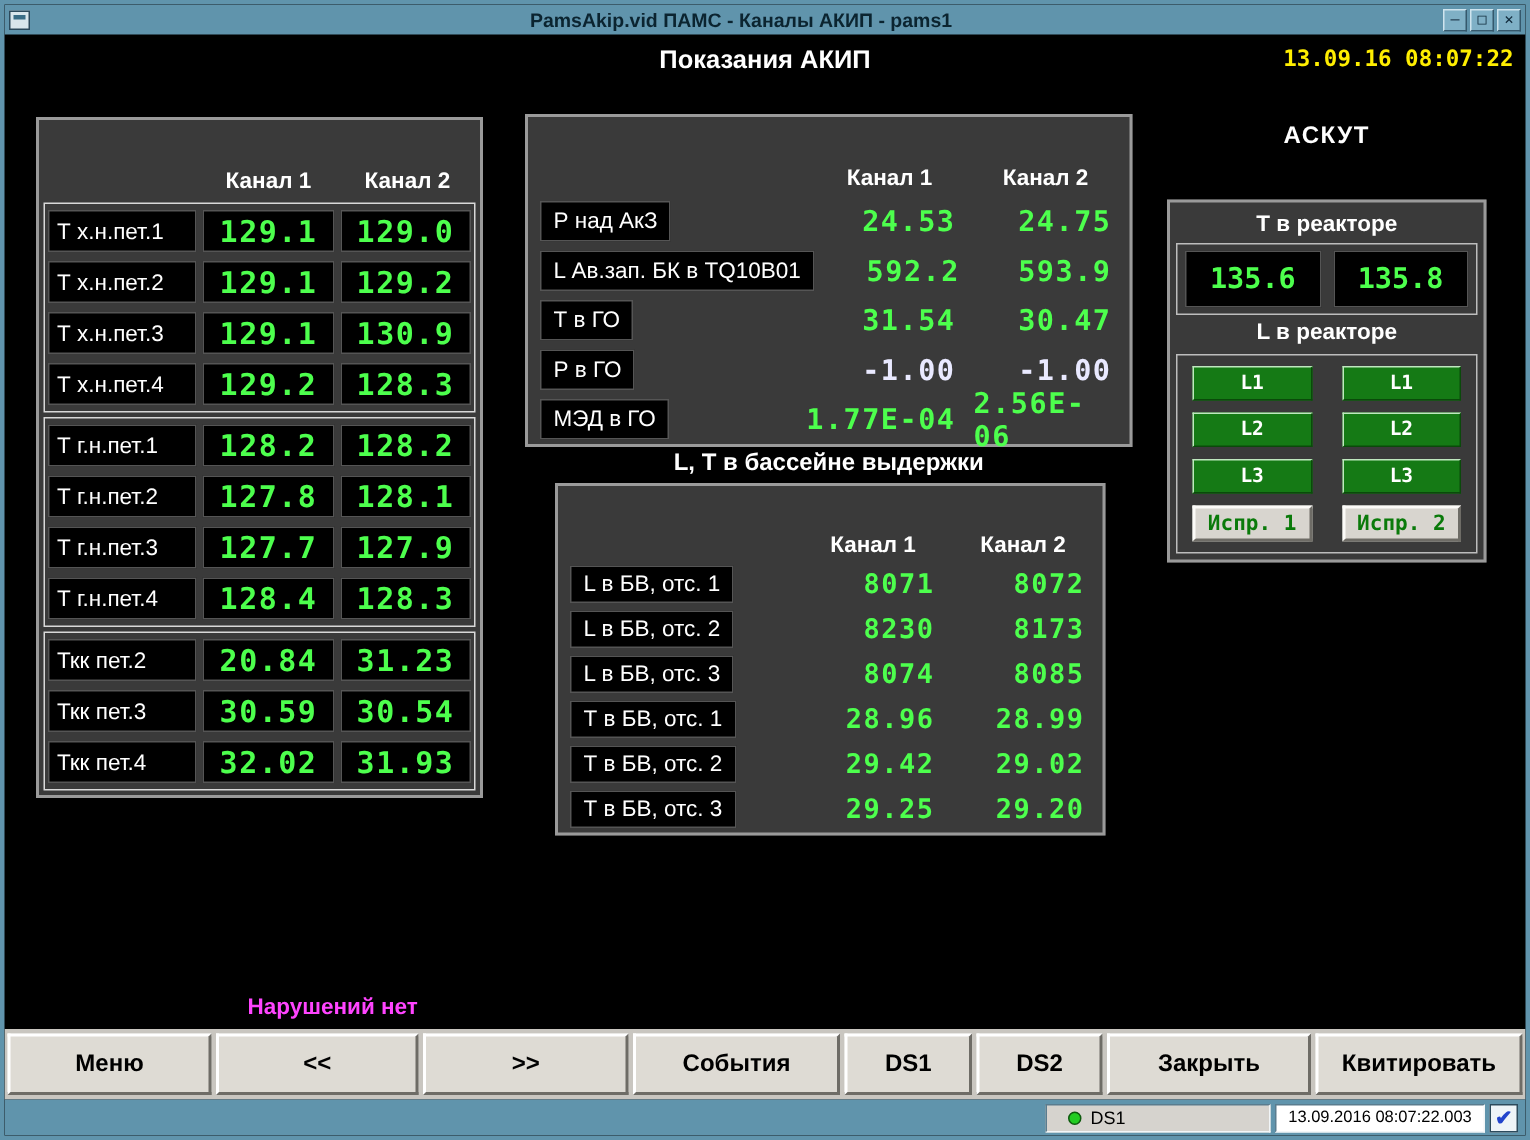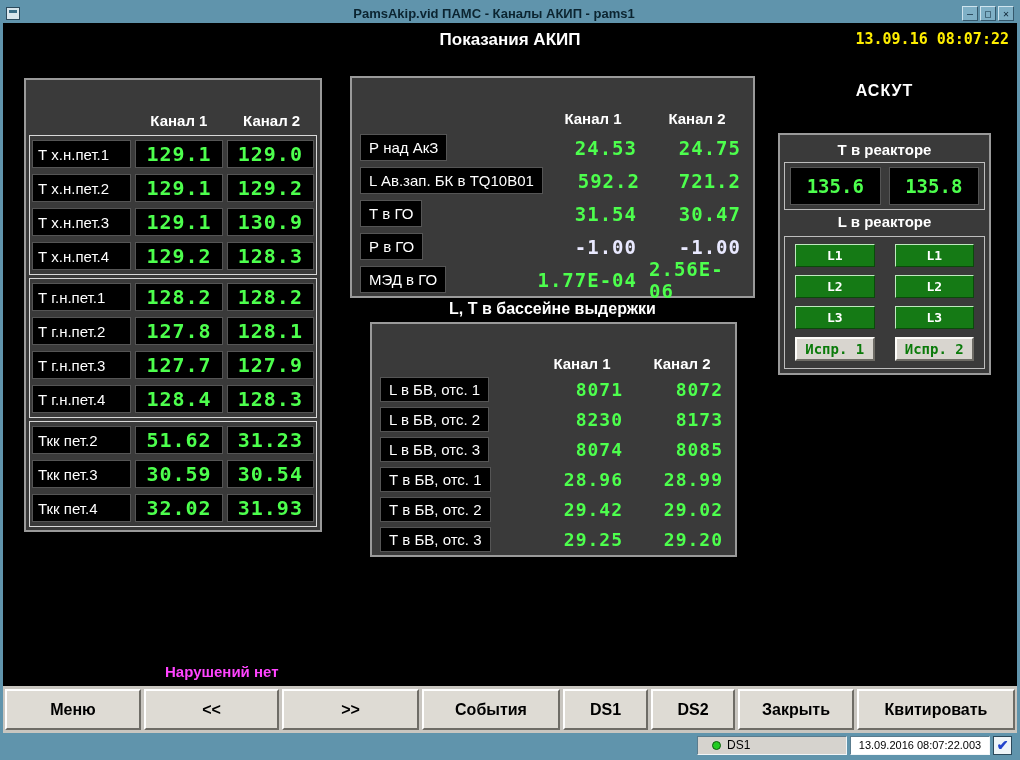--- a/index.html
+++ b/index.html
@@ -204,21 +204,21 @@
       </div>
       <div class="lrow">
         <div class="llbl">Т г.н.пет.4</div>
         <div class="lval">128.4</div>
         <div class="lval">128.3</div>
       </div>
     </div>
     <div class="group">
       <div class="lrow">
         <div class="llbl">Ткк пет.2</div>
-        <div class="lval">51.62</div>
+        <div class="lval">20.84</div>
         <div class="lval">31.23</div>
       </div>
       <div class="lrow">
         <div class="llbl">Ткк пет.3</div>
         <div class="lval">30.59</div>
         <div class="lval">30.54</div>
       </div>
       <div class="lrow">
         <div class="llbl">Ткк пет.4</div>
         <div class="lval">32.02</div>
@@ -233,21 +233,21 @@
       <div class="ph">Канал 2</div>
     </div>
     <div class="crow">
       <div class="clabel">Р над АкЗ</div>
       <div class="cval">24.53</div>
       <div class="cval">24.75</div>
     </div>
     <div class="crow">
       <div class="clabel">L Ав.зап. БК в TQ10B01</div>
       <div class="cval">592.2</div>
-      <div class="cval">721.2</div>
+      <div class="cval">593.9</div>
     </div>
     <div class="crow">
       <div class="clabel">Т в ГО</div>
       <div class="cval">31.54</div>
       <div class="cval">30.47</div>
     </div>
     <div class="crow">
       <div class="clabel">Р в ГО</div>
       <div class="cval white">-1.00</div>
       <div class="cval white">-1.00</div>
@@ -323,21 +323,21 @@
 
   <div class="alarm">Нарушений нет</div>
 
   <div class="toolbar">
     <div class="tbtn" style="width:136px">Меню</div>
     <div class="tbtn" style="width:135px">&lt;&lt;</div>
     <div class="tbtn" style="width:137px">&gt;&gt;</div>
     <div class="tbtn" style="width:138px">События</div>
     <div class="tbtn" style="width:85px">DS1</div>
     <div class="tbtn" style="width:84px">DS2</div>
-    <div class="tbtn" style="width:116px">Закрыть</div>
+    <div class="tbtn" style="width:136px">Закрыть</div>
     <div class="tbtn" style="flex:1">Квитировать</div>
   </div>
 
   <div class="statusbar">
     <div class="ds-field">
       <span class="led"></span>
       <span>DS1</span>
     </div>
     <div class="date-field">13.09.2016 08:07:22.003</div>
     <div class="chk">✔</div>

